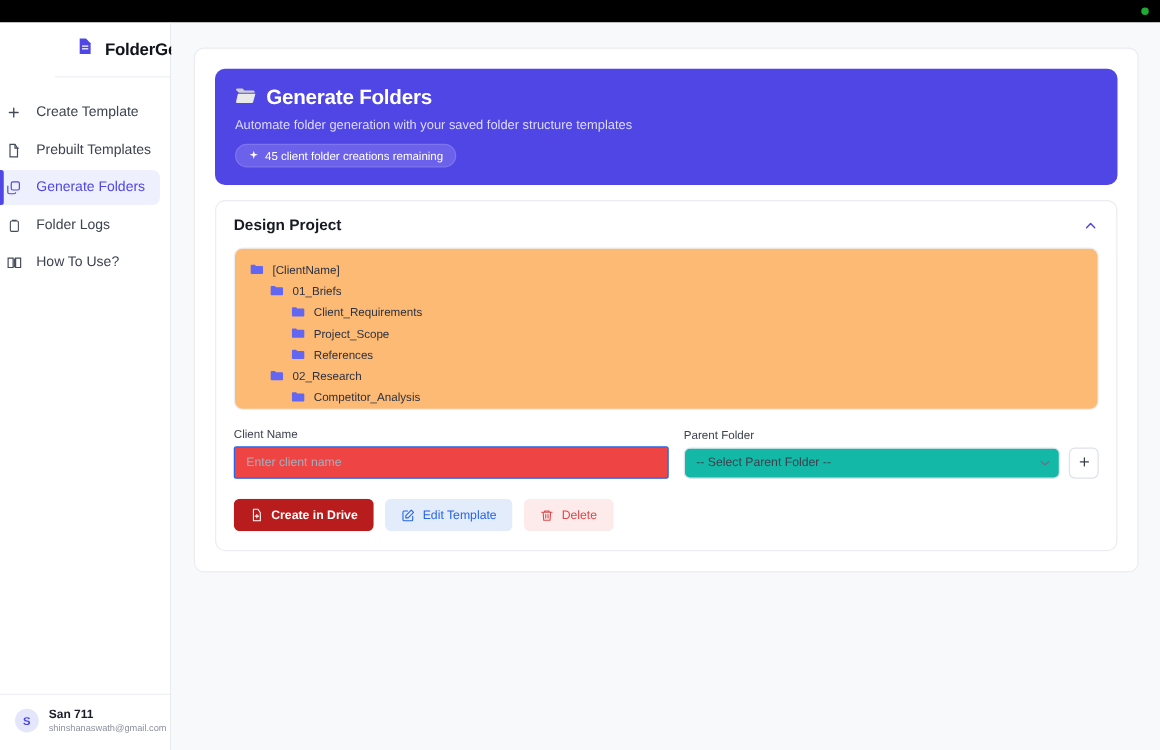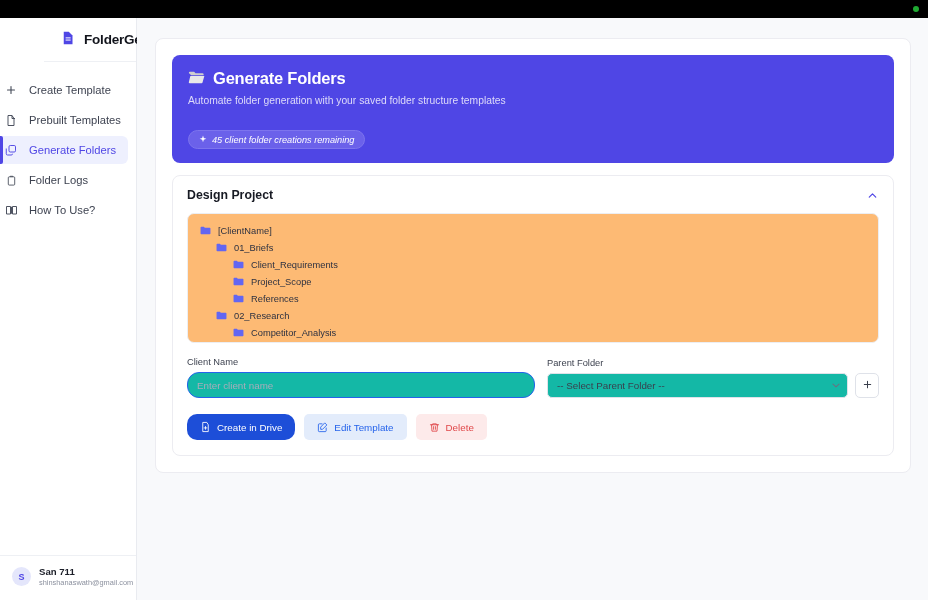--- a/index.html
+++ b/index.html
@@ -90,24 +90,24 @@
     border-radius: 8px;
     padding: 14px 16px 14px 16px;
     color: #ffffff;
   }
   .banner-title {
     display: flex; align-items: center; gap: 8px;
     font-size: 16.5px; font-weight: bold; letter-spacing: -0.2px;
   }
   .banner-sub { margin-top: 7px; font-size: 10.3px; color: #dedbfa; }
   .banner-pill {
-    margin-top: 24px; display: inline-flex; align-items: center; gap: 5px;
+    margin-top: 9px; display: inline-flex; align-items: center; gap: 5px;
     background: #6b61ea; border: 1px solid #7d74ee;
     border-radius: 20px; padding: 3.5px 10px;
-    font-size: 9.2px; color: #ffffff; font-style: italic;
+    font-size: 9.2px; color: #ffffff;
   }
 
   
   .tpl-card {
     margin-top: 12px;
     border: 1px solid #ececf1; border-radius: 8px;
     background: #ffffff;
   }
   .tpl-head {
     display: flex; align-items: center; justify-content: space-between;
@@ -133,22 +133,22 @@
 
   .form-row {
     display: flex; gap: 12px; align-items: flex-end;
     padding: 14px 14px 0 14px;
   }
   .fld { display: flex; flex-direction: column; gap: 5px; }
   .fld.client { width: 348px; }
   .fld.parent { flex: 1 1 auto; }
   .fld-label { font-size: 9.3px; color: #3e4350; }
   .txt-input {
-    height: 25px; border: 1.6px solid #2563eb; border-radius: 12px;
-    background: #14b8a6; font-size: 9.8px; color: #2d3140;
+    height: 25px; border: 1.6px solid #2563eb; border-radius: 2px;
+    background: #ef4444; font-size: 9.8px; color: #2d3140;
     padding: 12px 9px; width: 100%;
     font-family: "Liberation Sans", sans-serif; outline: none;
   }
   .txt-input::placeholder { color: #a8adba; }
   .parent-row { display: flex; gap: 7px; align-items: center; }
   .sel-wrap { position: relative; flex: 1 1 auto; }
   .sel-input {
     height: 25px; width: 100%;
     border: 1px solid #dfe2e9; border-radius: 5px;
     background: #14b8a6; font-size: 9.8px; color: #3a3f4d;
@@ -166,21 +166,21 @@
     color: #3a3f4d; font-size: 13px; cursor: pointer;
   }
 
   .actions { display: flex; gap: 9px; padding: 16px 14px 15px 14px; }
   .btn {
     display: inline-flex; align-items: center; gap: 6px;
     height: 26px; padding: 0 12px; border-radius: 5px;
     font-size: 9.8px; border: 1px solid transparent; cursor: pointer;
     font-family: "Liberation Sans", sans-serif;
   }
-  .btn-primary { background: #1d4ed8; color: #ffffff; font-weight: normal; border-radius: 10px; }
+  .btn-primary { background: #b91c1c; color: #ffffff; font-weight: bold; }
   .btn-edit { background: #e3ecfb; color: #2563eb; }
   .btn-del { background: #fdeaea; color: #e0484a; }
   .btn svg { display: block; }
 </style>
 </head>
 <body>
 
 <div id="app">
 
   <div class="topbar">

